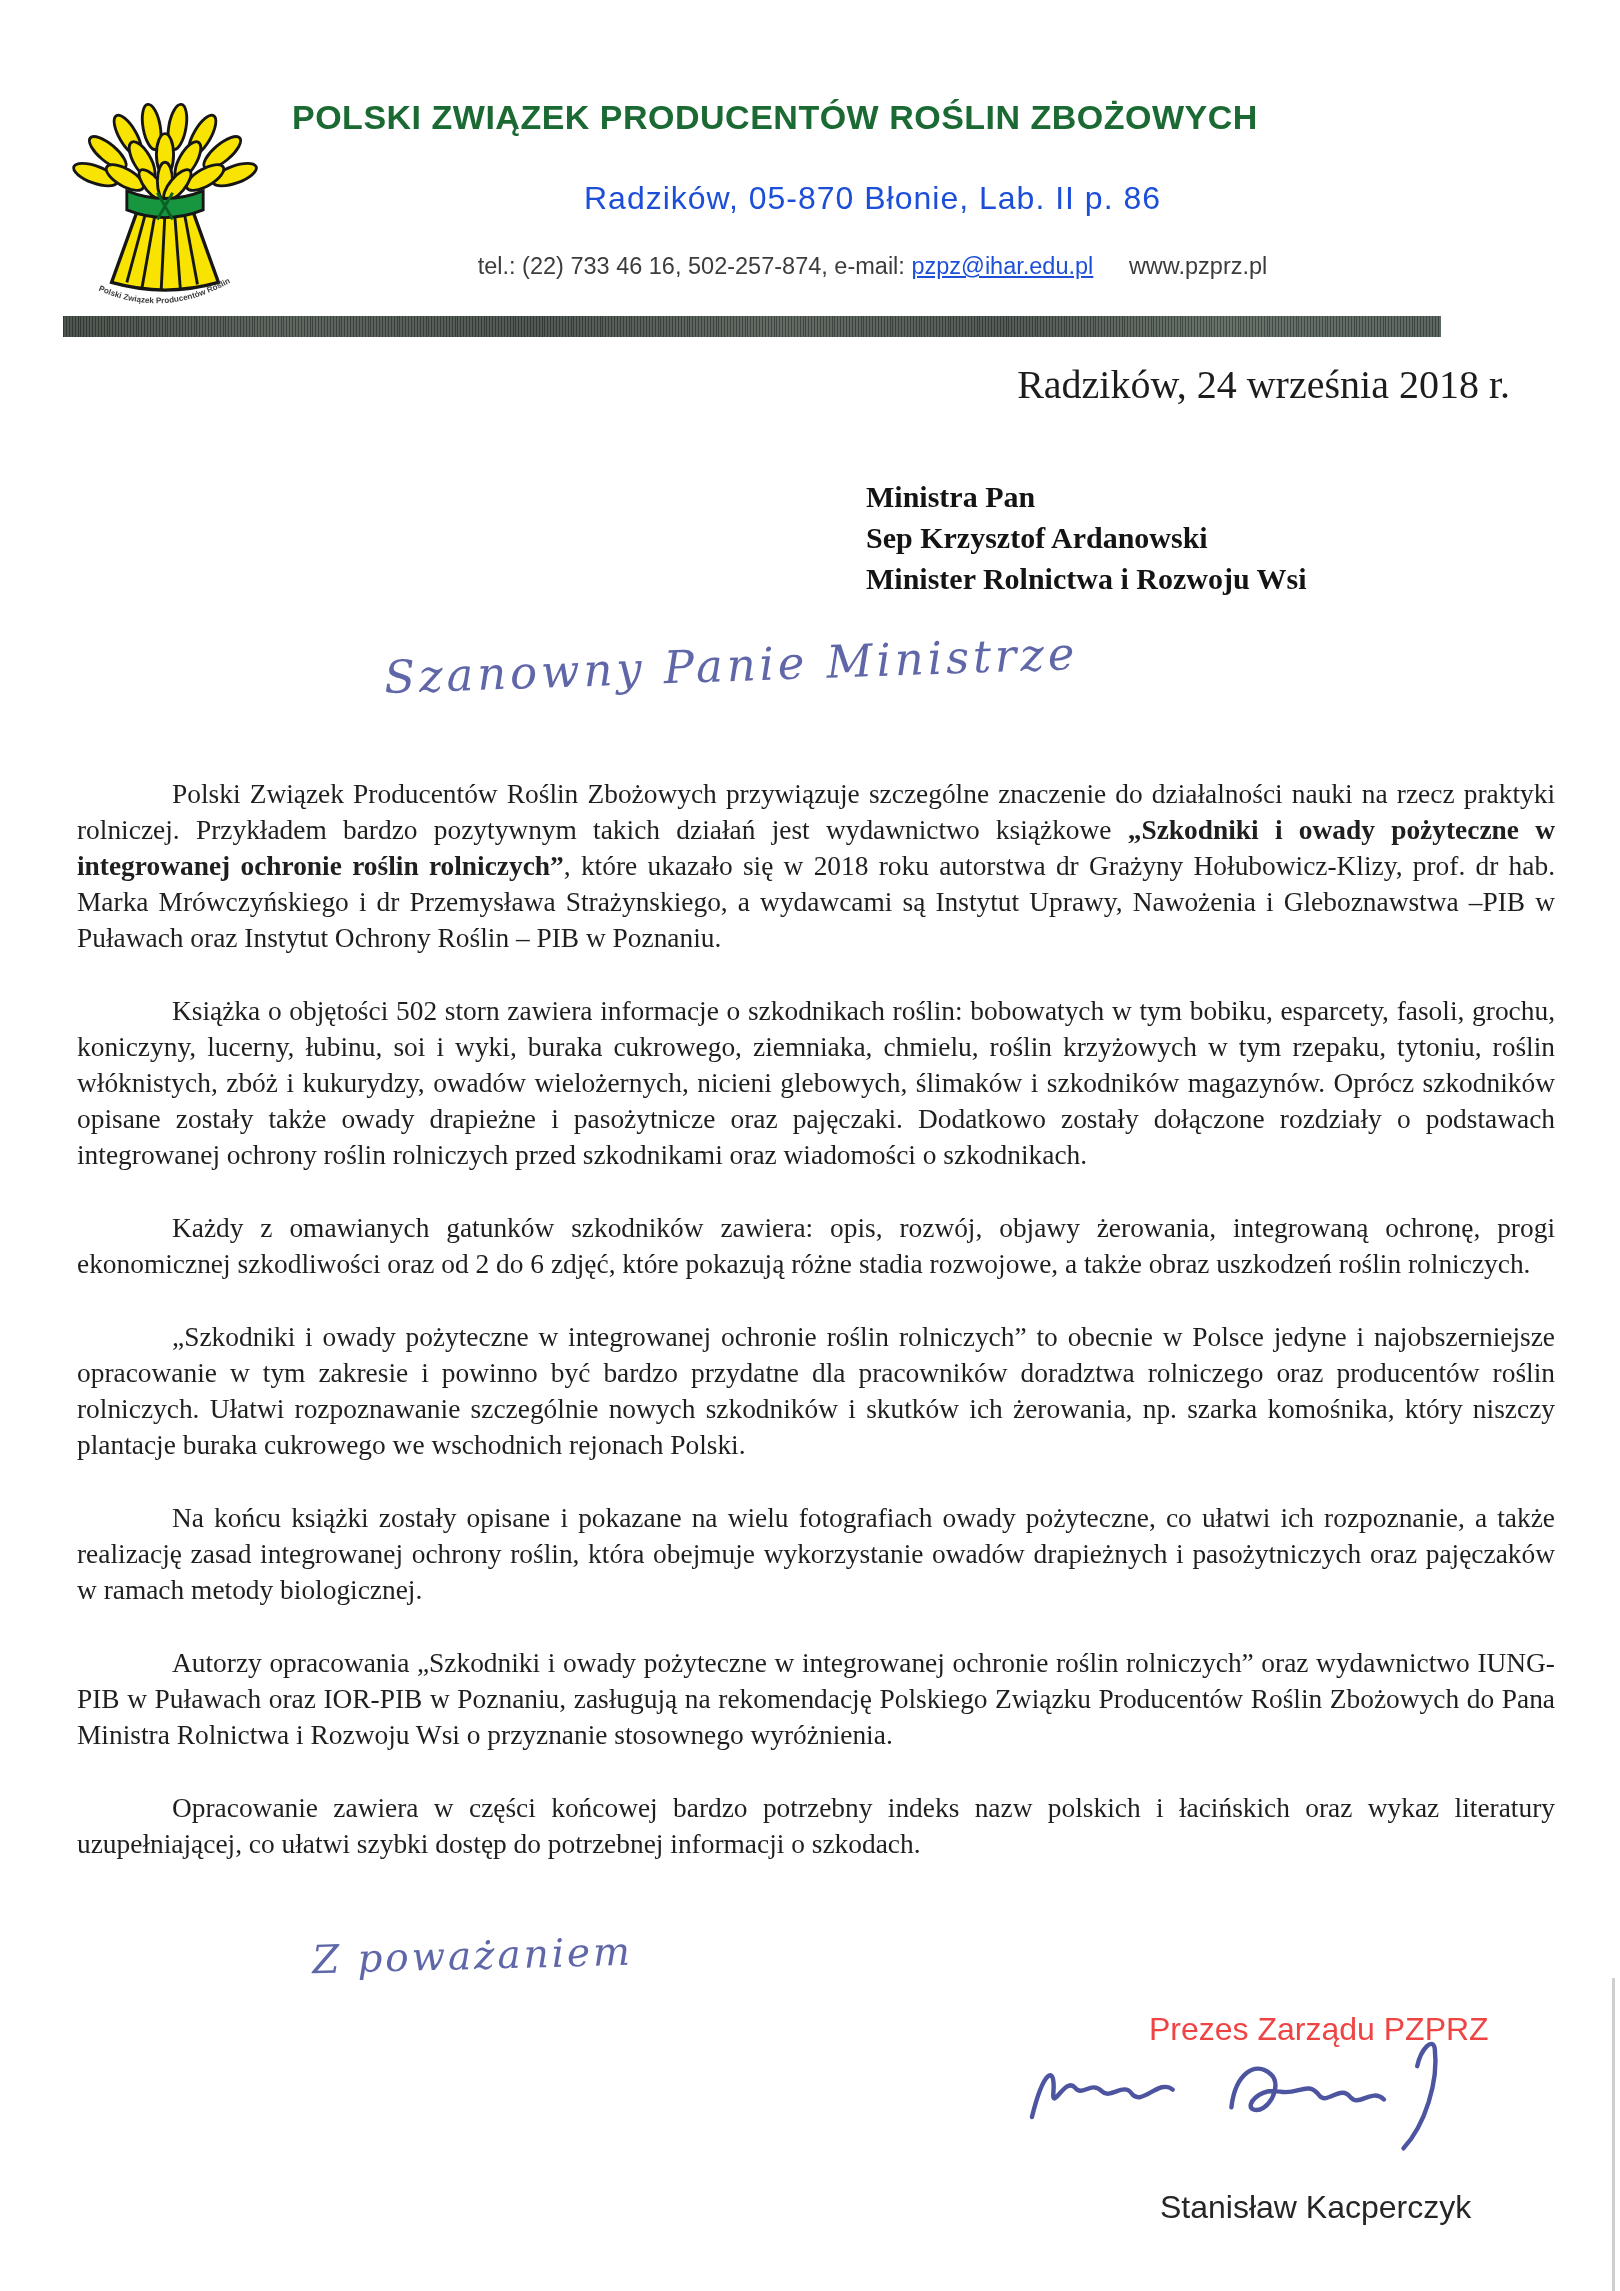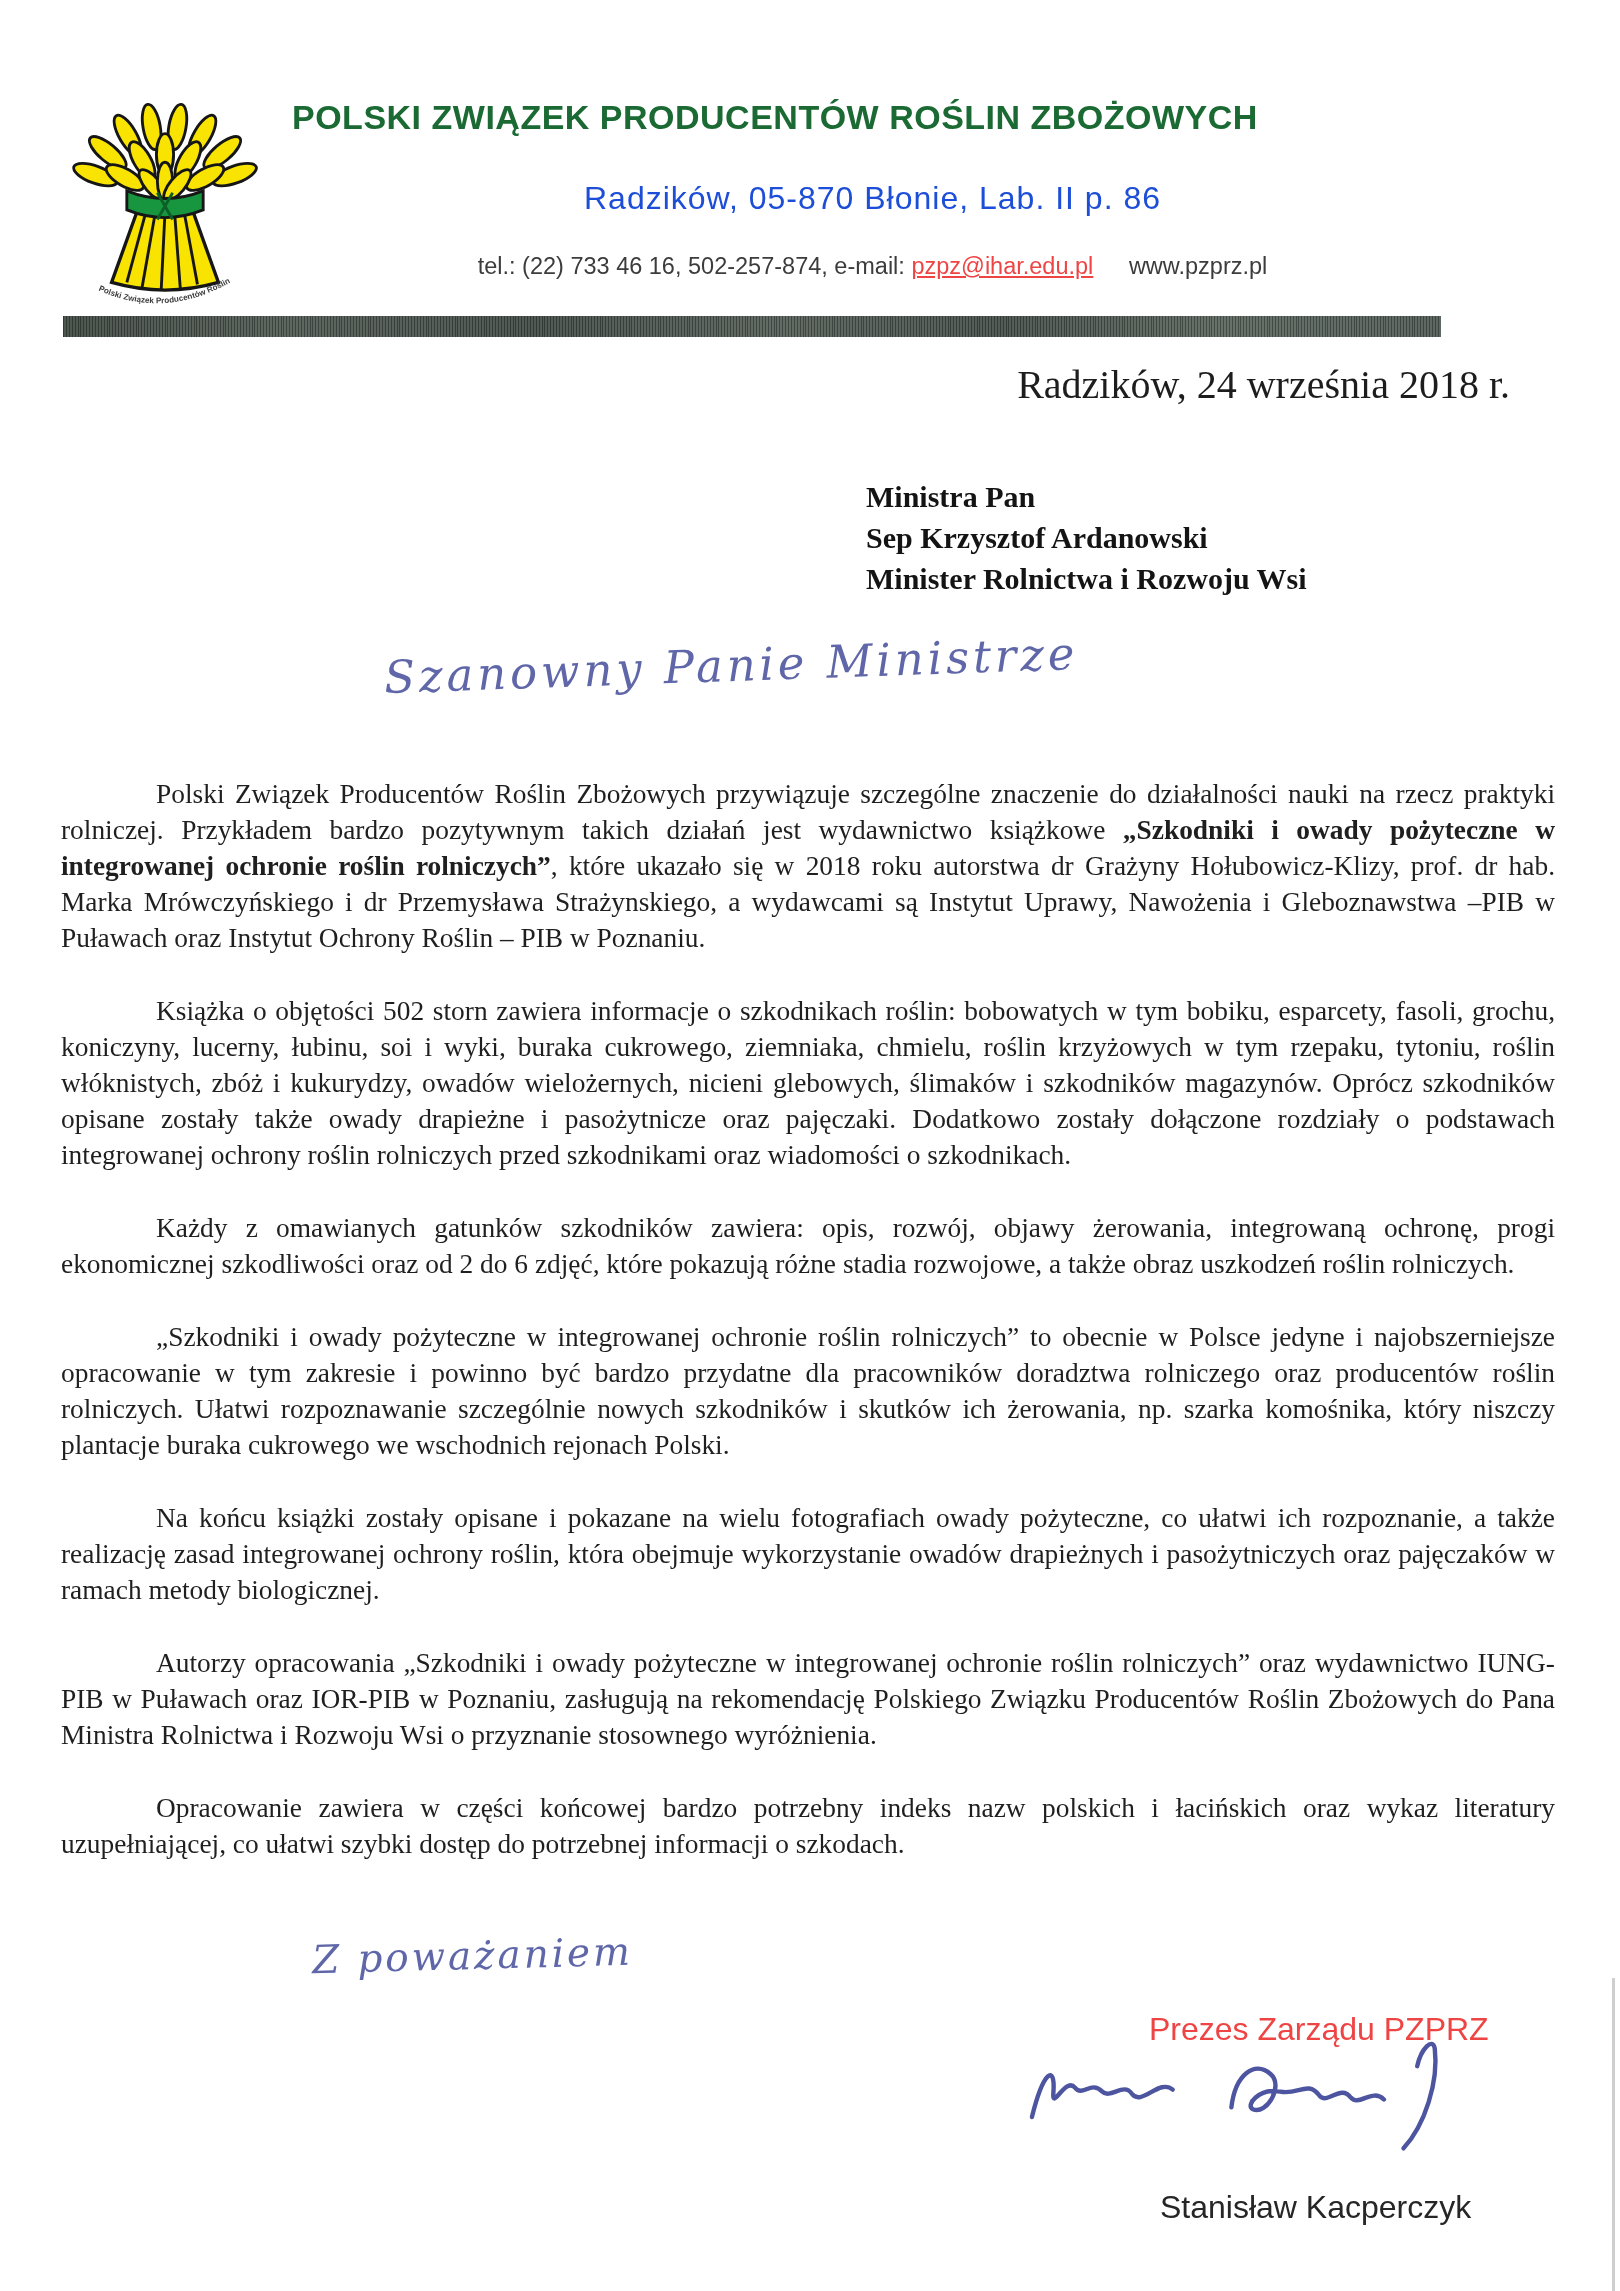--- a/index.html
+++ b/index.html
@@ -25,21 +25,21 @@
     text-align:center;
     font-family:"Liberation Sans", sans-serif;
     font-size:32px;color:#1d4ed8;letter-spacing:1px;
   }
   .contact-line{
     position:absolute;left:294px;top:253px;width:1157px;
     text-align:center;
     font-family:"Liberation Sans", sans-serif;
     font-size:23.5px;color:#3c3c3c;
   }
-  .contact-line a{color:#ef4444;text-decoration:underline;}
+  .contact-line a{color:#1d4ed8;text-decoration:underline;}
   .website{margin-left:29px;}
   .header-divider{
     position:absolute;left:63px;top:316px;width:1378px;height:20.6px;
     background:
       repeating-linear-gradient(90deg, rgba(0,0,0,.28) 0 1px, rgba(255,255,255,.05) 1px 2.9px),
       linear-gradient(90deg,#454d47 0%,#565f58 16%,#47504a 34%,#5a635c 52%,#4a534d 68%,#5f6a62 84%,#55605a 100%);
   }
   
   .date-line{
     position:absolute;right:110px;top:361px;
@@ -63,21 +63,21 @@
   .closing{
     position:absolute;left:312px;top:1933px;
     font-size:39px;letter-spacing:2.9px;
     transform:rotate(-1.5deg);
   }
   
   .body-text{
     position:absolute;left:61px;top:776px;width:1494px;
     font-size:27.4px;line-height:36px;text-align:justify;
   }
-  .body-text p{margin:0 0 37px 0;text-indent:95px;}
+  .body-text p{margin:0 0 37px 16px;text-indent:95px;}
   .body-text b{font-weight:bold;}
   
   .sig-title{
     position:absolute;left:1149px;top:2011px;
     font-family:"Liberation Sans", sans-serif;
     font-size:32px;color:#ef4444;white-space:nowrap;
   }
   .sig-scribble{position:absolute;left:1014px;top:2031px;width:470px;height:132px;}
   .sig-name{
     position:absolute;left:1160px;top:2147px;

